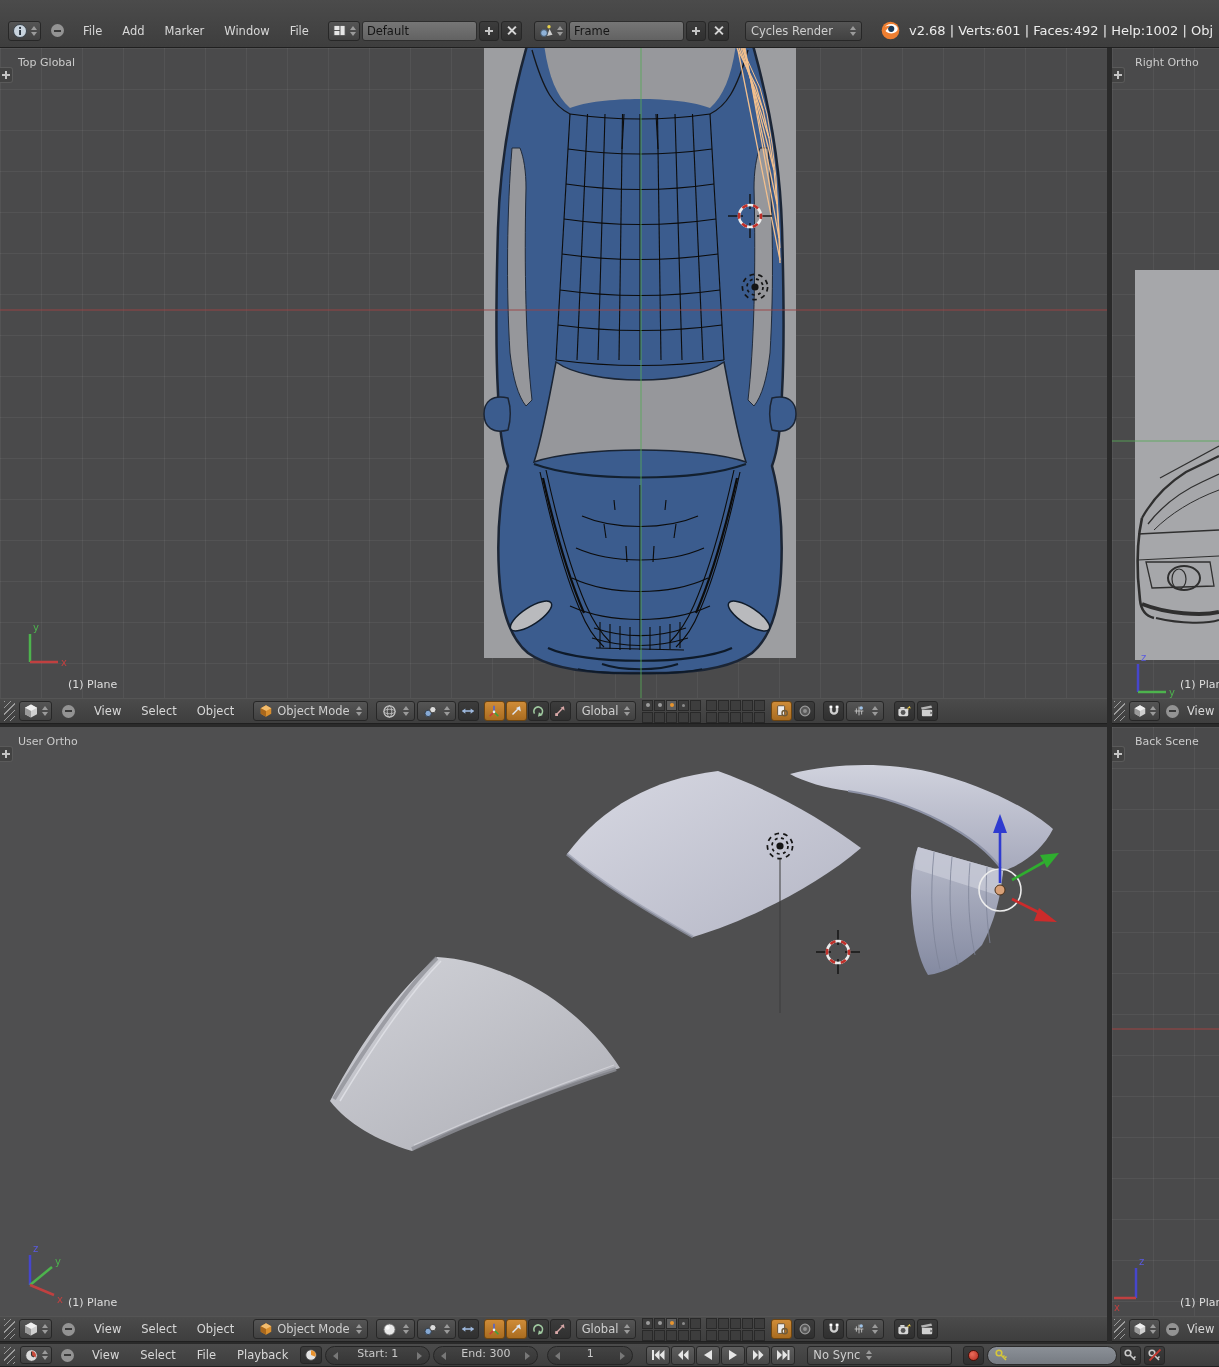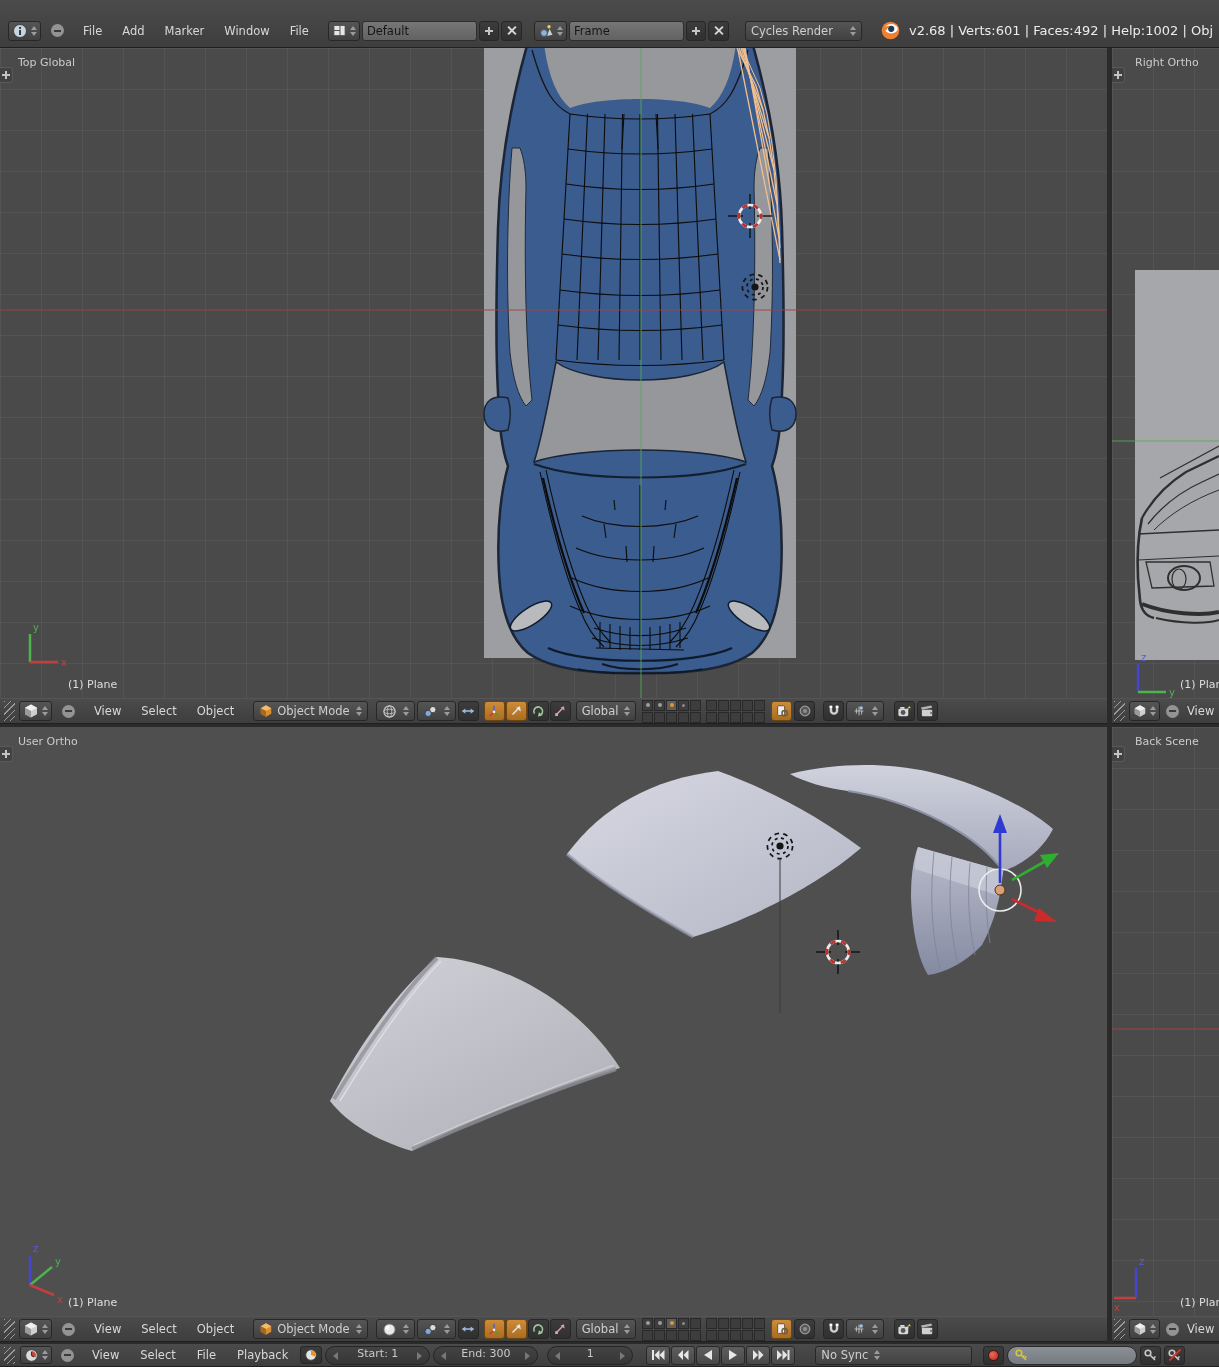--- a/index.html
+++ b/index.html
@@ -891,21 +891,21 @@
           </svg>
         </span>
       <span class="pbtn">
           <svg width="14" height="12" viewBox="0 0 14 12">
             <path d="M1 1l5 5-5 5z"></path>
             <path d="M6.5 1l5 5-5 5z"></path>
             <rect x="11.5" y="1" width="2" height="10"></rect>
           </svg>
         </span>
     </span>
-    <span class="dd" style="height:19px;width:157px;margin-left:14px">
+    <span class="dd" style="height:19px;width:145px;margin-left:6px">
       <span>No Sync</span>
       <span class="updn">
           <i class="u"></i>
           <i class="d"></i>
         </span>
     </span>
     <span class="sqbtn dark" style="height:19px;margin-left:8px">
         <span class="rec"></span>
       </span>
     <span class="keyfield">

